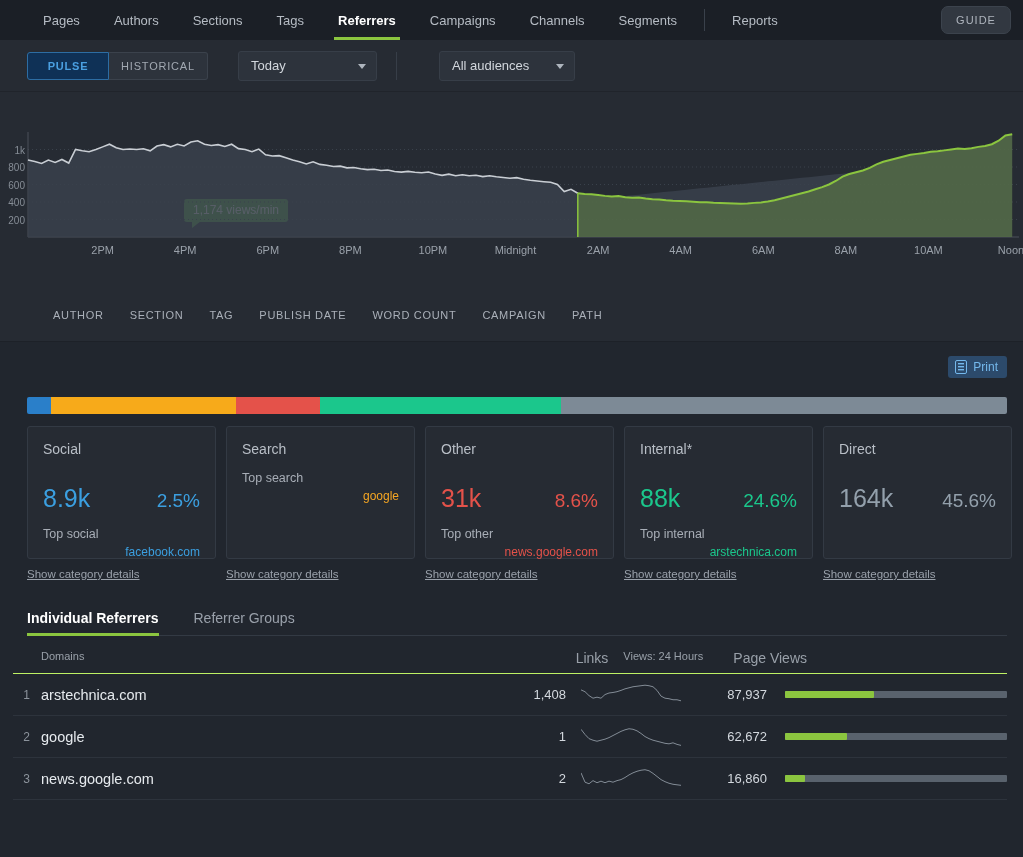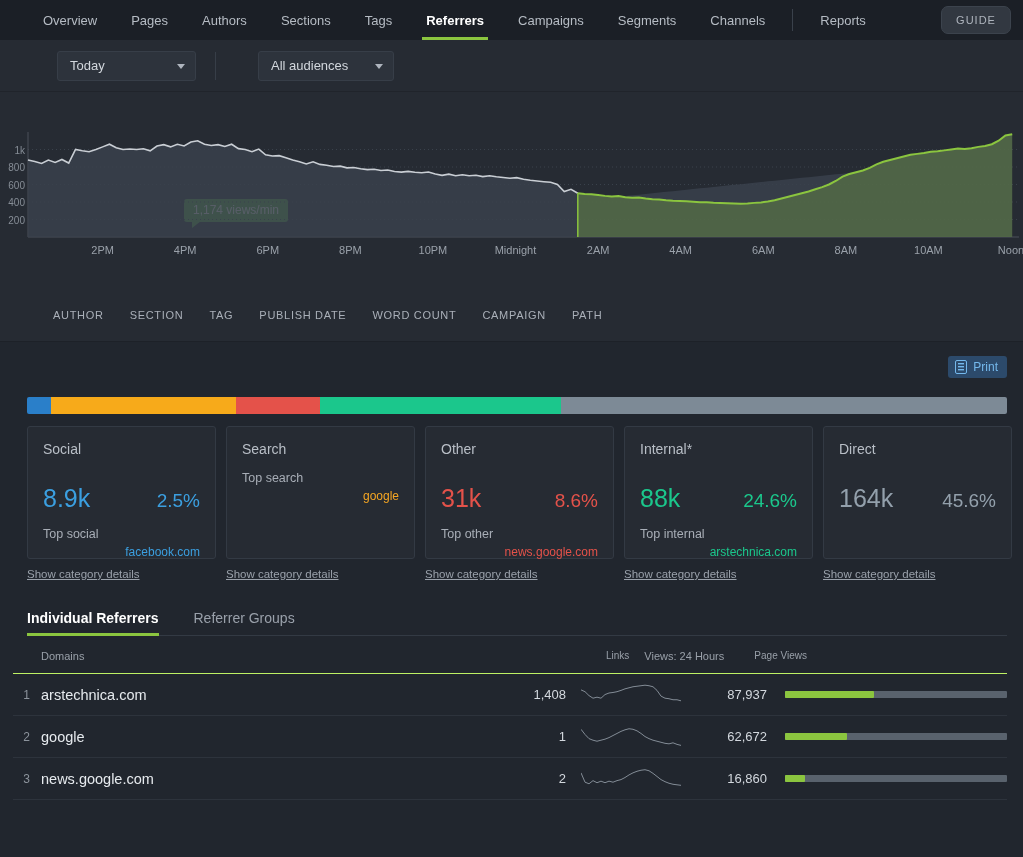--- a/index.html
+++ b/index.html
@@ -190,46 +190,49 @@
     display: flex; align-items: center; height: 42px;
     border-bottom: 1px solid #2d333c;
   }
   .c-rank { width: 17px; text-align: right; font-size: 12px; color: #8c939c; }
   .c-domain { flex: 1; padding-left: 11px; font-size: 14.5px; color: #e6eaee; }
   .c-links { width: 74px; text-align: right; font-size: 13px; color: #d3d8de; }
   .c-spark { width: 115px; padding-left: 15px; }
   .c-views { width: 86px; text-align: right; font-size: 13px; color: #d3d8de; }
   .c-bar { width: 240px; padding-left: 18px; }
   .thead .c-domain { font-size: 11px; color: #99a0a9; }
-  .thead .c-links, .thead .c-views { font-size: 10px; color: #99a0a9; }
+  .thead .c-links, .thead .c-views { font-size: 14px; color: #99a0a9; }
   .thead .c-spark { font-size: 11px; color: #99a0a9; }
   .bar-track { height: 7px; background: #59626d; border-radius: 1px; width: 222px; }
   .bar-fill { height: 7px; background: #8bc53f; border-radius: 1px; }
 </style>
 </head>
 <body>
 
 <div class="topnav">
   <div class="nav-items" id="nav-items">
-      <div class="nav-item">Overview</div>
       <div class="nav-item">Pages</div>
       <div class="nav-item">Authors</div>
       <div class="nav-item">Sections</div>
       <div class="nav-item">Tags</div>
       <div class="nav-item active">Referrers</div>
       <div class="nav-item">Campaigns</div>
+      <div class="nav-item">Channels</div>
       <div class="nav-item">Segments</div>
-      <div class="nav-item">Channels</div>
       <div class="nav-sep"></div>
       <div class="nav-item">Reports</div>
     </div>
   <div class="guide-btn">GUIDE</div>
 </div>
 
 <div class="controls">
+  <div class="toggle-group">
+    <div class="toggle pulse">PULSE</div>
+    <div class="toggle historical">HISTORICAL</div>
+  </div>
   <div class="select" id="date-select">
     <span>Today</span>
     <i class="caret"></i>
   </div>
   <div class="ctrl-sep"></div>
   <div class="select" id="audience-select">
     <span>All audiences</span>
     <i class="caret"></i>
   </div>
 </div>

